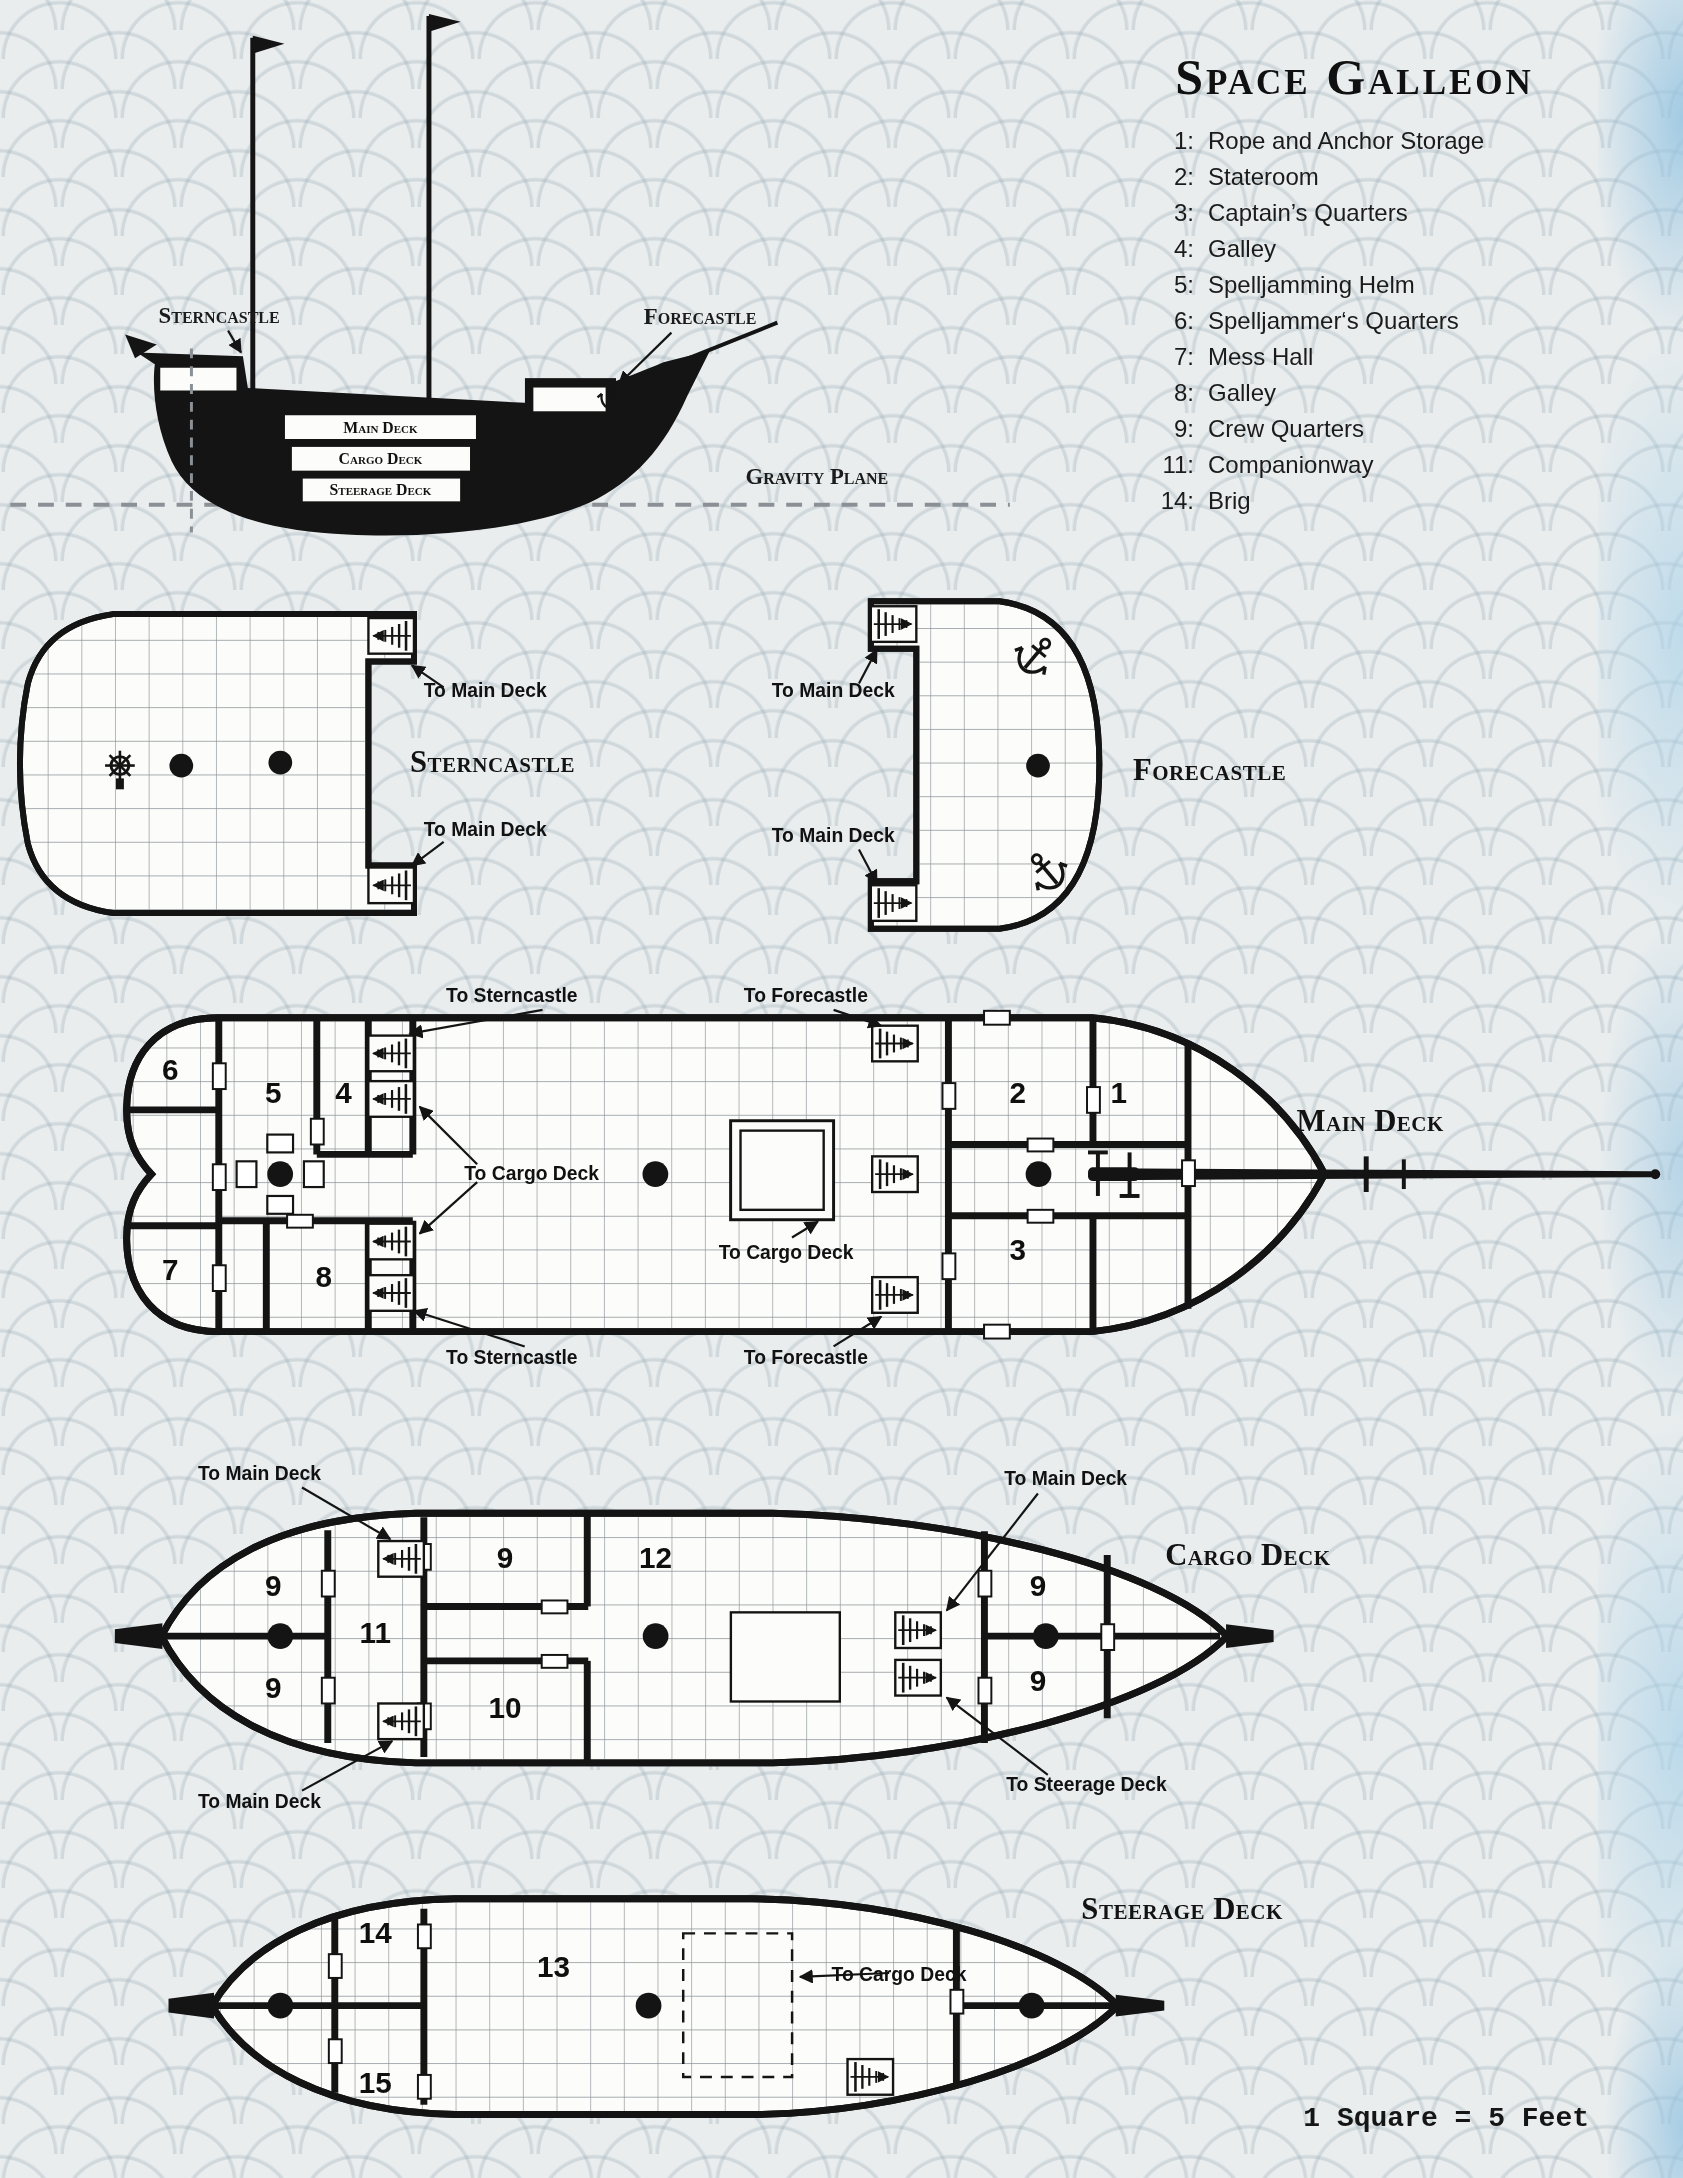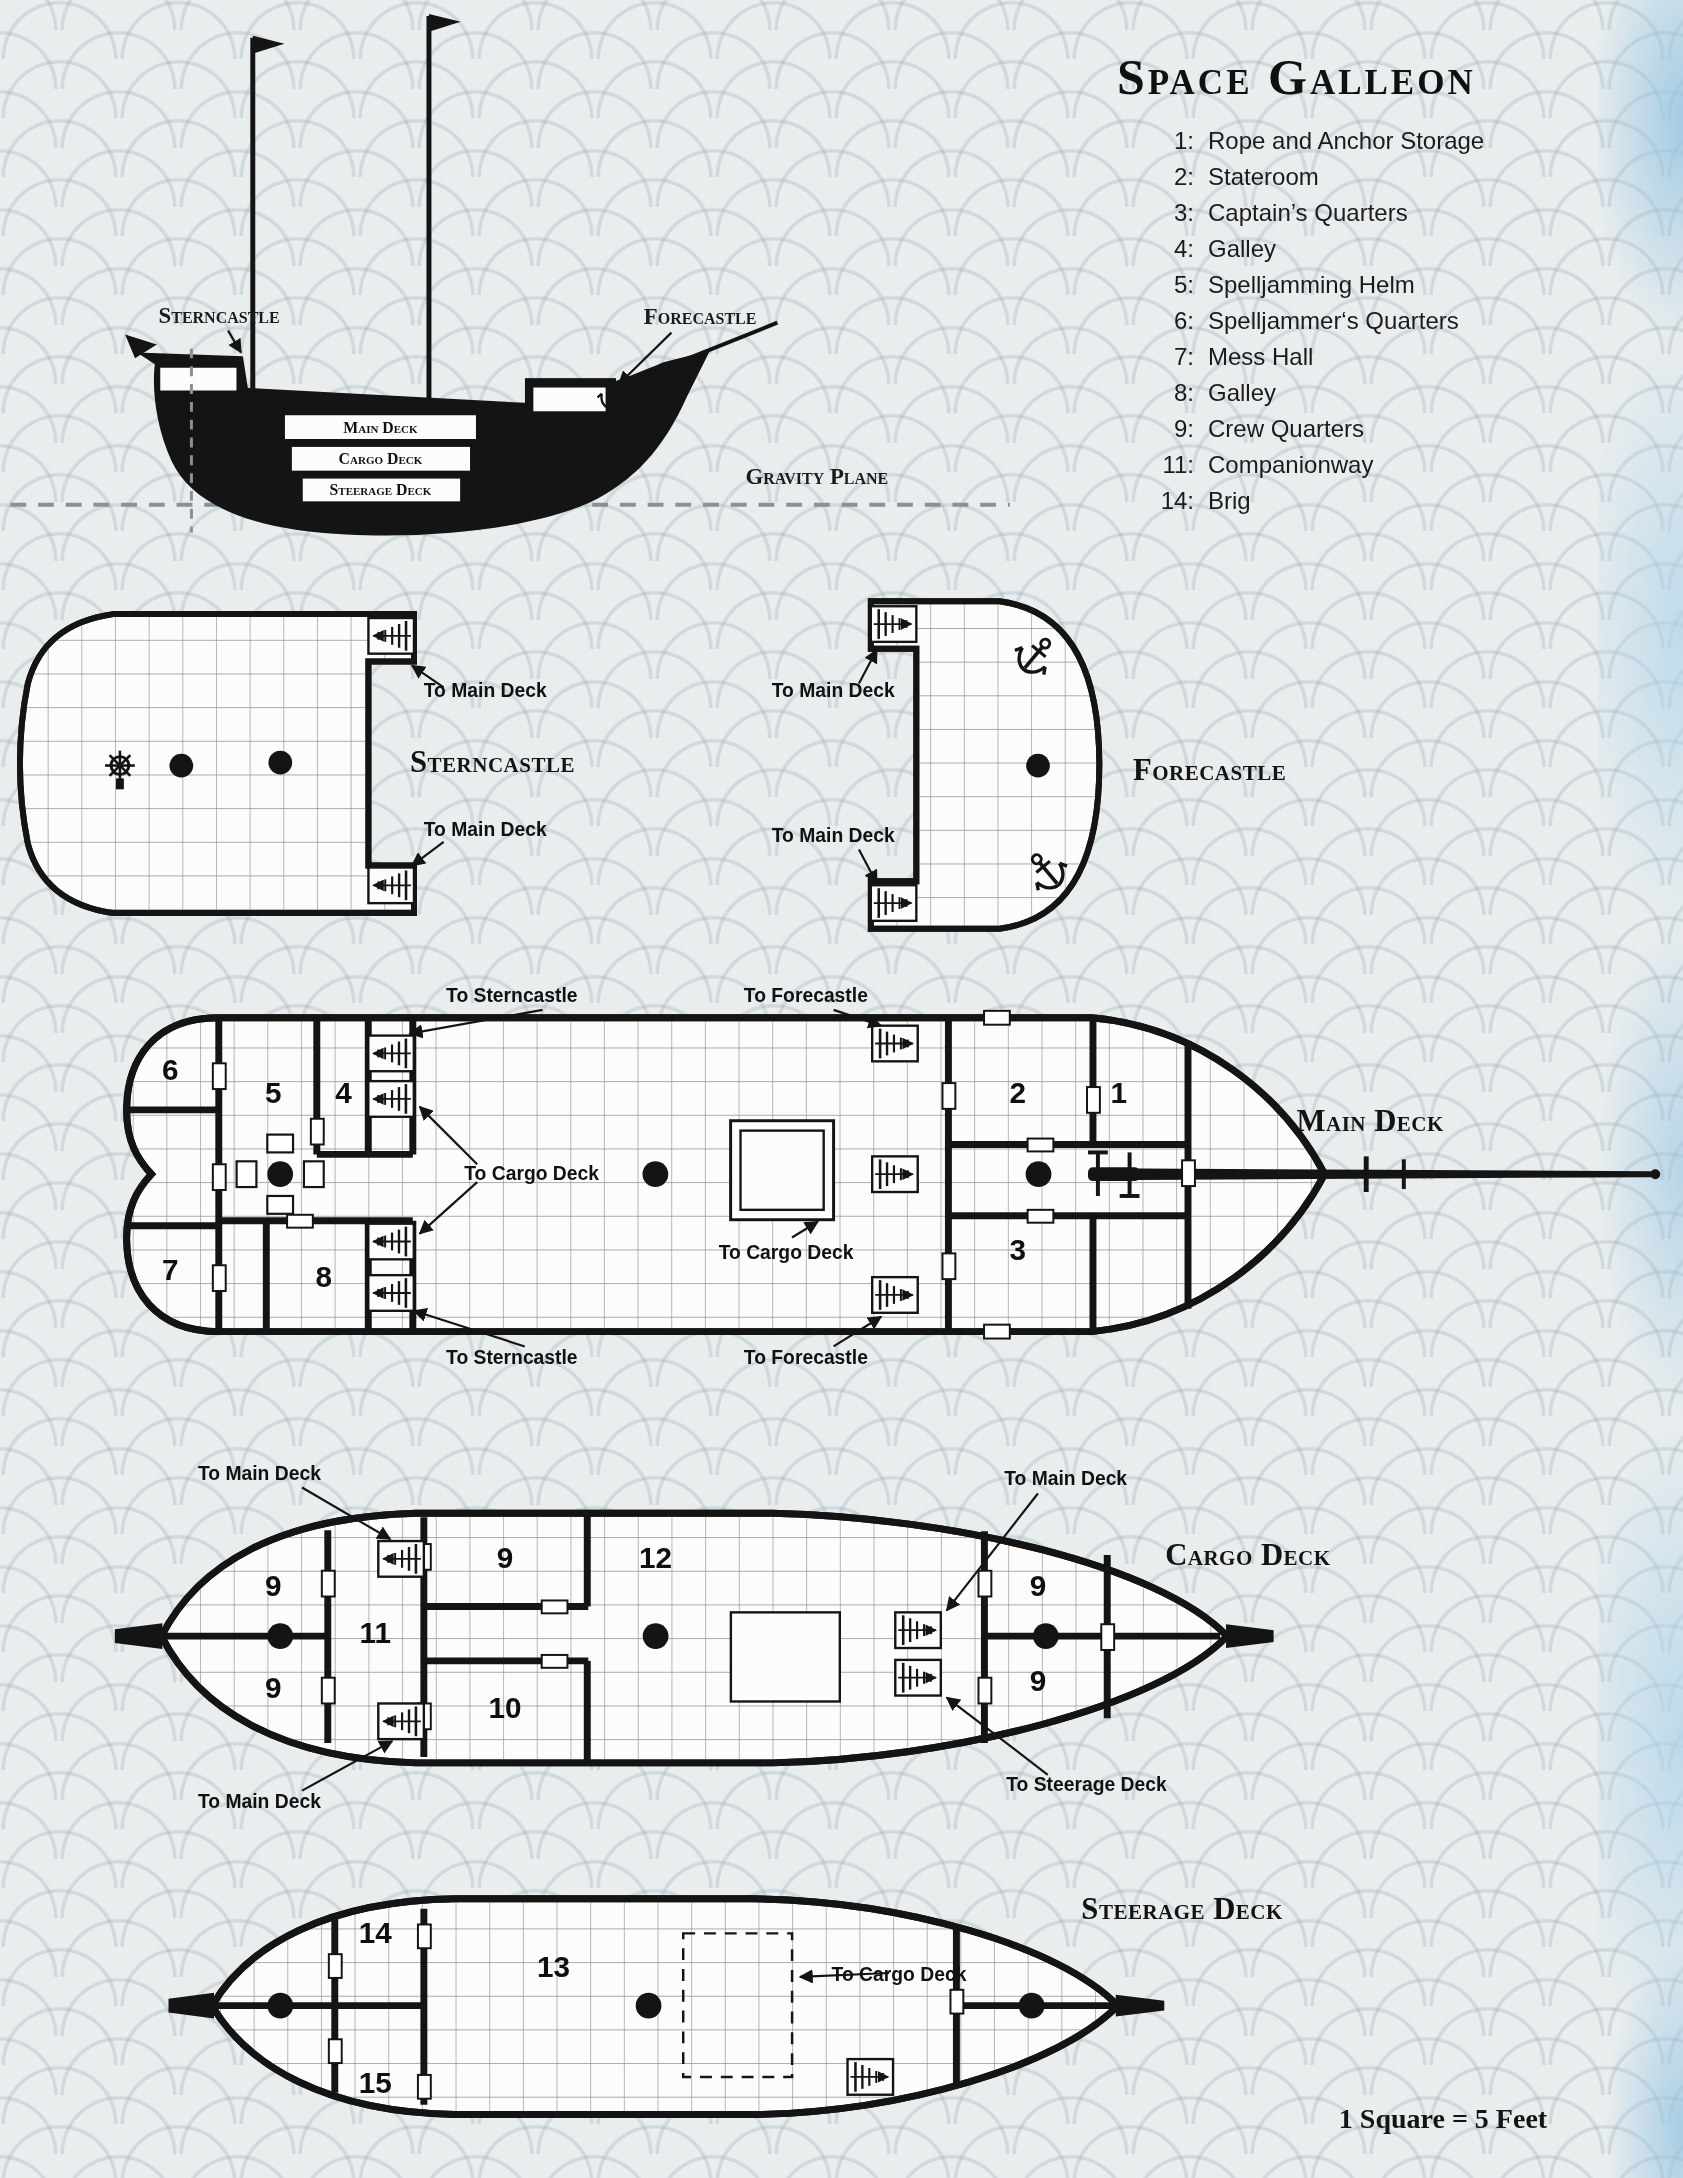--- a/index.html
+++ b/index.html
@@ -22,32 +22,32 @@
       radial-gradient(129px 317px at 100% 119px, rgba(150,197,226,.85), rgba(150,197,226,0) 72%),
       radial-gradient(149px 426px at 100% 634px, rgba(172,211,233,.70), rgba(172,211,233,0) 72%),
       radial-gradient(119px 356px at 100% 1168px, rgba(150,197,226,.60), rgba(150,197,226,0) 72%),
       radial-gradient(158px 455px at 100% 1742px, rgba(172,211,233,.75), rgba(172,211,233,0) 72%),
       radial-gradient(109px 257px at 100% 2129px, rgba(150,197,226,.8), rgba(150,197,226,0) 72%);
   }
   svg{position:absolute;overflow:visible}
   text{font-family:"Liberation Sans",sans-serif}
 
   .page-title{
-    position:absolute;left:1117px;top:48px;width:475px;text-align:left;
+    position:absolute;left:1117px;top:48px;width:475px;text-align:center;
     font-family:"Liberation Serif",serif;font-weight:700;font-variant:small-caps;
     font-size:50px;letter-spacing:3px;color:#101010;white-space:nowrap;
   }
   .legend{position:absolute;left:1146px;top:123px;width:465px}
   .legend-row{display:flex;line-height:36px;font-size:24px;color:#1b1b1b}
   .lnum{width:48px;text-align:right;margin-right:14px;flex:none}
   .llabel{white-space:nowrap}
 
   .scale-note{
-    position:absolute;left:1297px;top:2103px;width:292px;text-align:center;
-    font-family:Liberation Serif, serif;font-weight:600;font-size:28px;color:#151515;
+    position:absolute;left:1297px;top:2103px;width:292px;text-align:right;
+    font-family:Liberation Mono, monospace;font-weight:600;font-size:28px;color:#151515;
   }
 
   .hull{fill:#fcfcfa;stroke:#141414;stroke-width:7}
   .hull-thin{stroke-width:6}
   .gridfill{fill:url(#gridpat);stroke:none}
   .wall{stroke:#141414;stroke-width:7;fill:none;stroke-linecap:butt}
   .door{fill:#ffffff;stroke:#141414;stroke-width:2}
   .mast{fill:#141414}
   .bench{fill:#ffffff;stroke:#141414;stroke-width:2.2}
   .hatch{fill:#fcfcfa;stroke:#141414;stroke-width:3}

